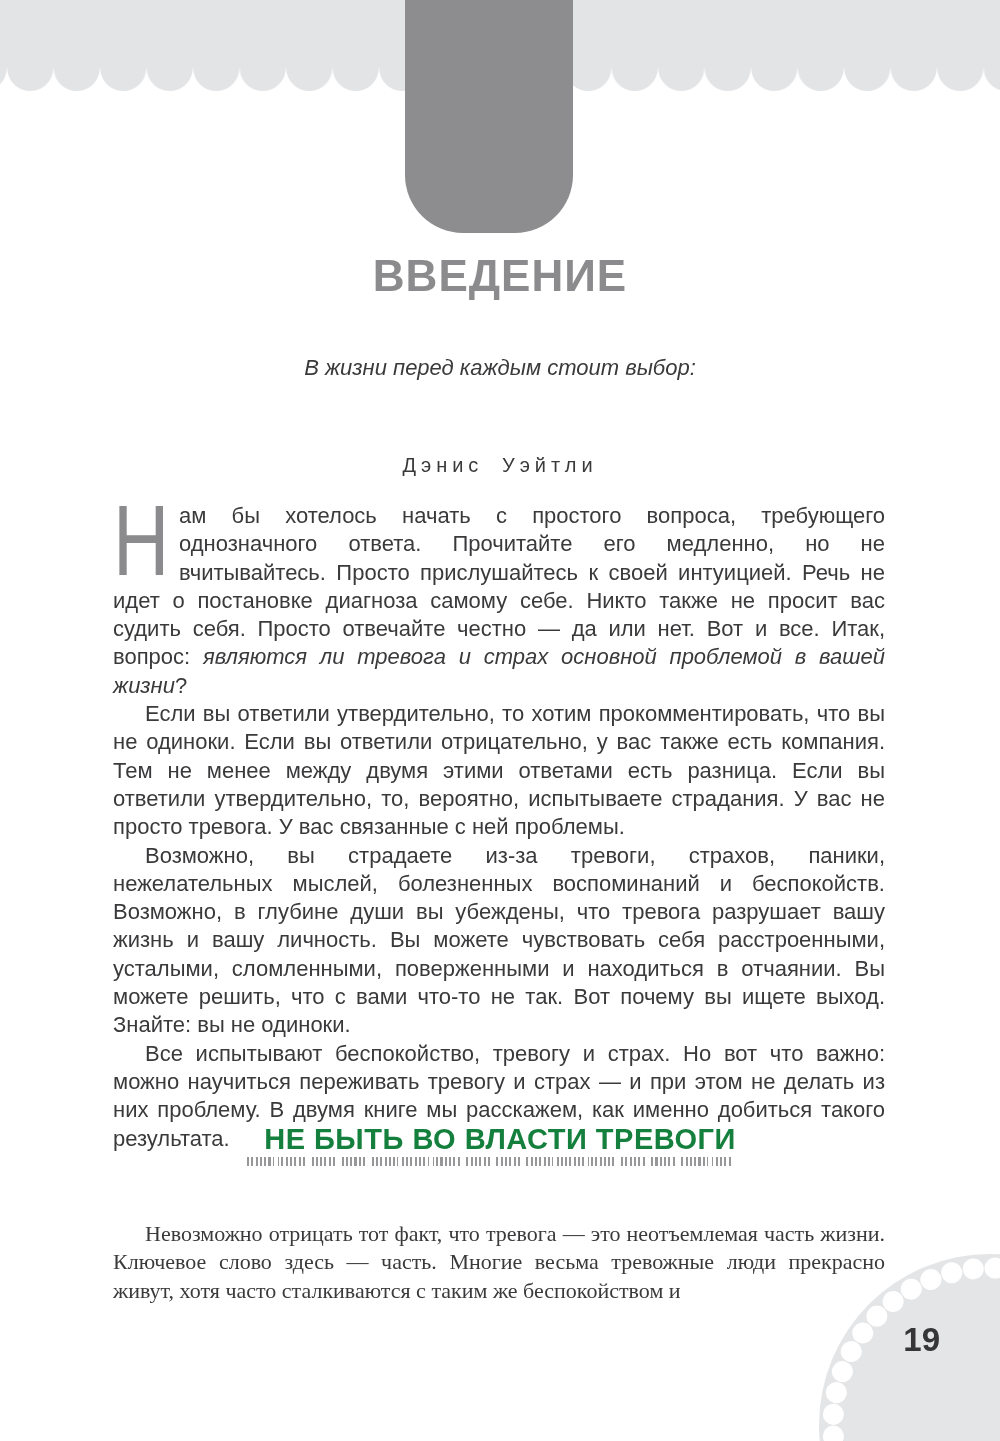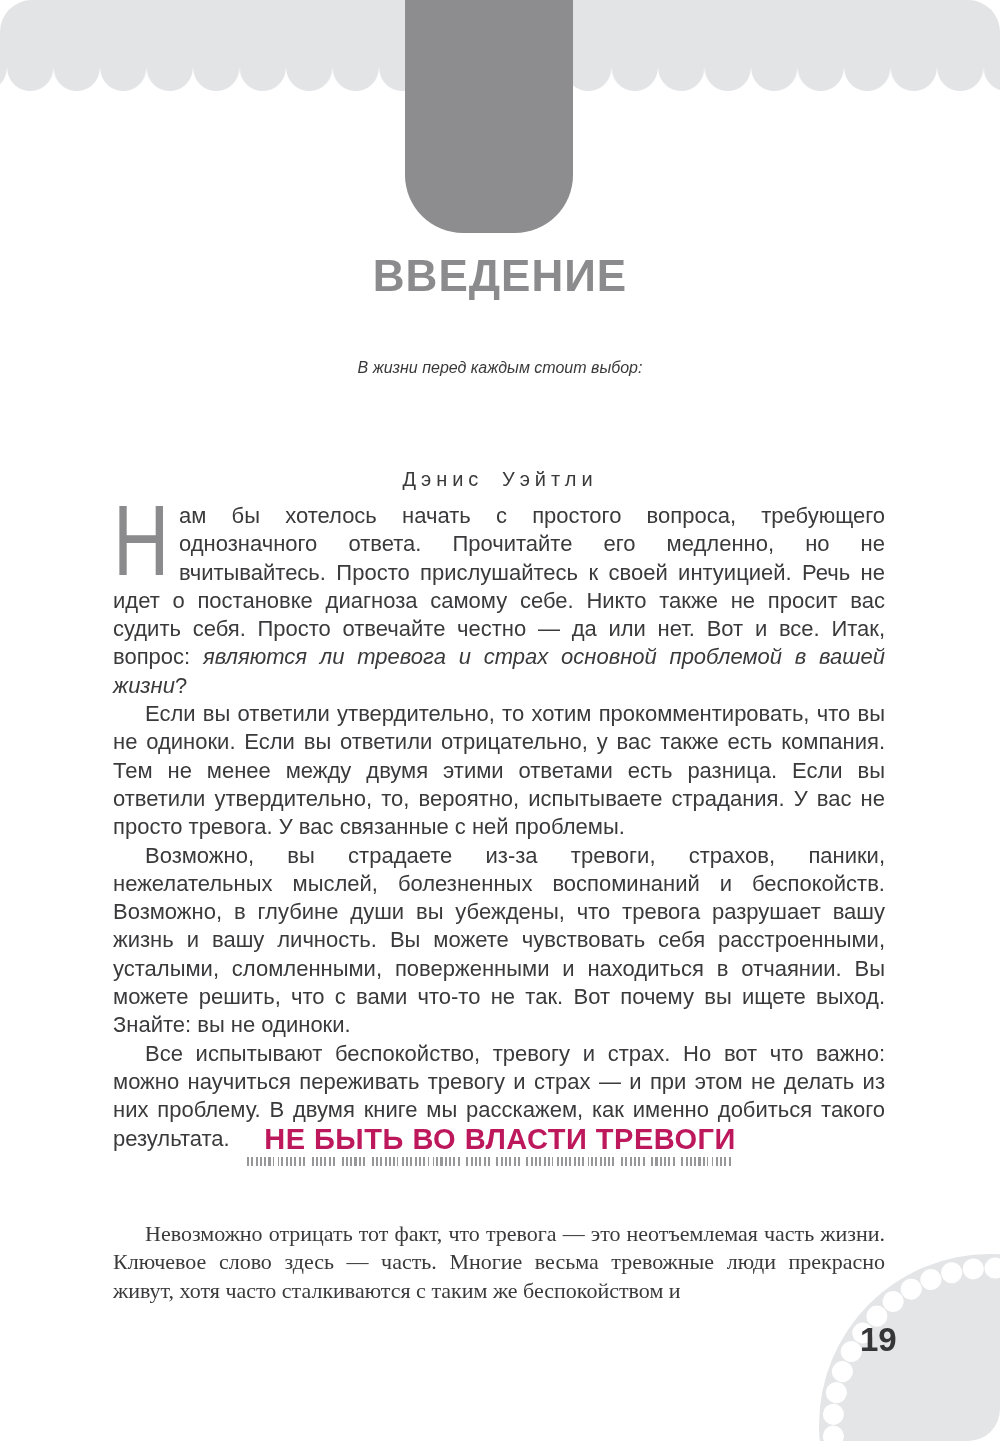--- a/index.html
+++ b/index.html
@@ -4,21 +4,20 @@
 <style>
   html,body{margin:0;padding:0;}
   body{background:#ffffff;}
   .page{
     position:relative;
     width:1000px;height:1441px;
     background:#ffffff;
     overflow:hidden;
     font-family:"Liberation Sans","DejaVu Sans",sans-serif;
     color:#3a3a3c;
-    border-radius:32px;
   }
   
   .band{position:absolute;top:0;left:0;width:1000px;height:68px;background:#e3e4e6;z-index:1;}
   .band::after{
     content:"";position:absolute;top:68px;left:0;width:100%;height:25px;
     background-image:radial-gradient(23.5px 23.5px at 50% 0px,#e3e4e6 22.5px,rgba(227,228,230,0) 23.5px);
     background-size:46.5px 25px;background-position:7px 0;background-repeat:repeat-x;
   }
   
   .tab{
@@ -27,24 +26,24 @@
   }
   
   .chapter-title{
     position:absolute;top:252px;left:0;width:1000px;
     text-align:center;font-size:44px;line-height:48px;font-weight:bold;
     letter-spacing:1px;color:#8b8b8d;
   }
   
   .epigraph{
     position:absolute;top:352px;left:150px;width:700px;
-    text-align:center;font-style:italic;font-size:16px;line-height:32px;color:#3a3a3c;
+    text-align:center;font-style:italic;font-size:22px;line-height:32px;color:#3a3a3c;
   }
   .epigraph-author{
-    position:absolute;top:467px;left:150px;width:700px;
+    position:absolute;top:453px;left:150px;width:700px;
     text-align:center;font-size:20px;line-height:24px;letter-spacing:5px;
     word-spacing:8px;color:#3a3a3c;
   }
   
   .bodytext{
     position:absolute;left:113px;width:772px;
     font-size:22px;line-height:28.3px;text-align:justify;color:#3a3a3c;
   }
   .bodytext p{margin:0;padding:0;text-indent:32px;}
   .bodytext p.no-indent{text-indent:0;}
@@ -53,36 +52,36 @@
   .dropcap{
     float:left;width:54px;height:73px;margin:2px 12px 0 0;
     font-size:100px;line-height:73px;font-weight:400;color:#8b8b8d;
     transform:scaleX(0.78);transform-origin:0 50%;
   }
   .it{font-style:italic;}
   
   .section-heading{
     position:absolute;top:1122px;left:0;width:1000px;
     text-align:center;font-size:29px;line-height:34px;font-weight:bold;
-    letter-spacing:0.5px;color:#be185d;
+    letter-spacing:0.5px;color:#15803d;
   }
   .heading-rule{
     position:absolute;top:1157px;left:247px;width:484px;height:9px;
     background-image:
       repeating-linear-gradient(90deg,rgba(255,255,255,0) 0 27px,#ffffff 27px 31px),
       repeating-linear-gradient(90deg,#97979a 0 2px,#ffffff 2px 4.3px);
   }
   
   .ornament{
     position:absolute;left:819px;top:1254px;width:342px;height:342px;
     border-radius:50%;background:#e4e5e7;z-index:0;
   }
   .page-number{
     position:absolute;left:860px;top:1322px;width:80px;
-    text-align:left;font-size:33px;line-height:36px;font-weight:bold;color:#363638;z-index:3;
+    text-align:right;font-size:33px;line-height:36px;font-weight:bold;color:#363638;z-index:3;
   }
 </style>
 </head>
 <body>
 
 <div class="page">
 
   <div class="band"></div>
 
   <div class="tab"></div>

